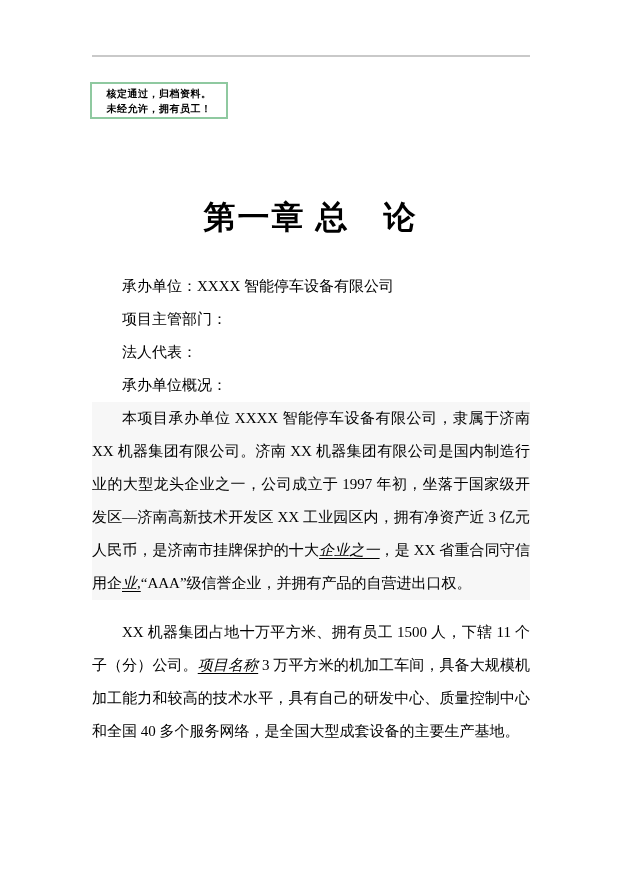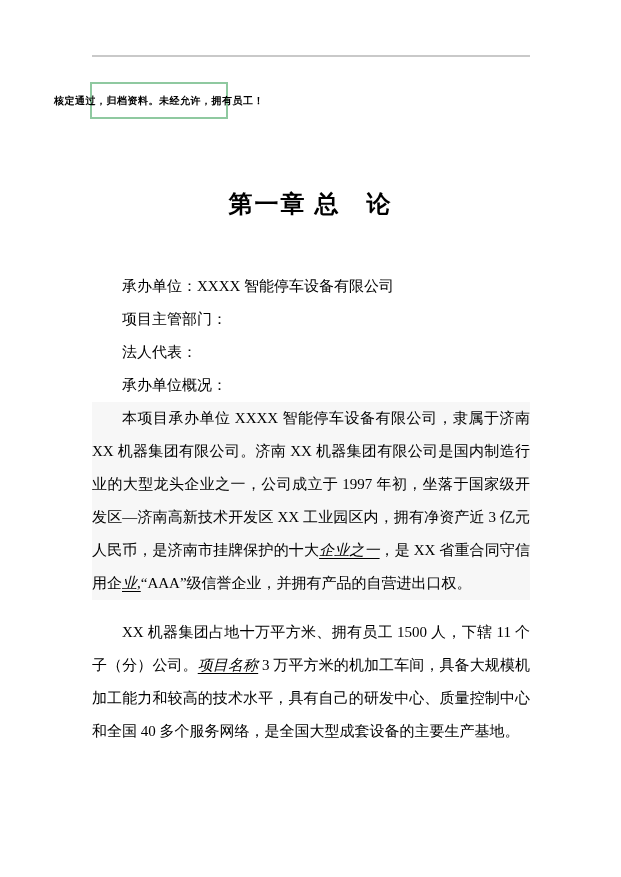--- a/index.html
+++ b/index.html
@@ -24,37 +24,38 @@
   }
   .stamp-box {
     position: absolute;
     top: 82px;
     left: 90px;
     width: 138px;
     height: 37px;
     border: 2px solid #8fc9a0;
     background: #ffffff;
     display: flex;
+    flex-direction: column;
     justify-content: center;
     align-items: center;
   }
   .stamp-line {
     font-size: 10px;
     font-weight: bold;
     line-height: 15px;
     letter-spacing: 0.5px;
     white-space: nowrap;
   }
   .doc-title {
     position: absolute;
-    top: 188px;
+    top: 196px;
     left: 0;
     width: 100%;
     text-align: center;
-    font-size: 24px;
+    font-size: 32px;
     font-weight: bold;
     letter-spacing: 2px;
     white-space: pre;
   }
   .content {
     position: absolute;
     top: 270px;
     left: 92px;
     width: 438px;
     font-size: 15px;

